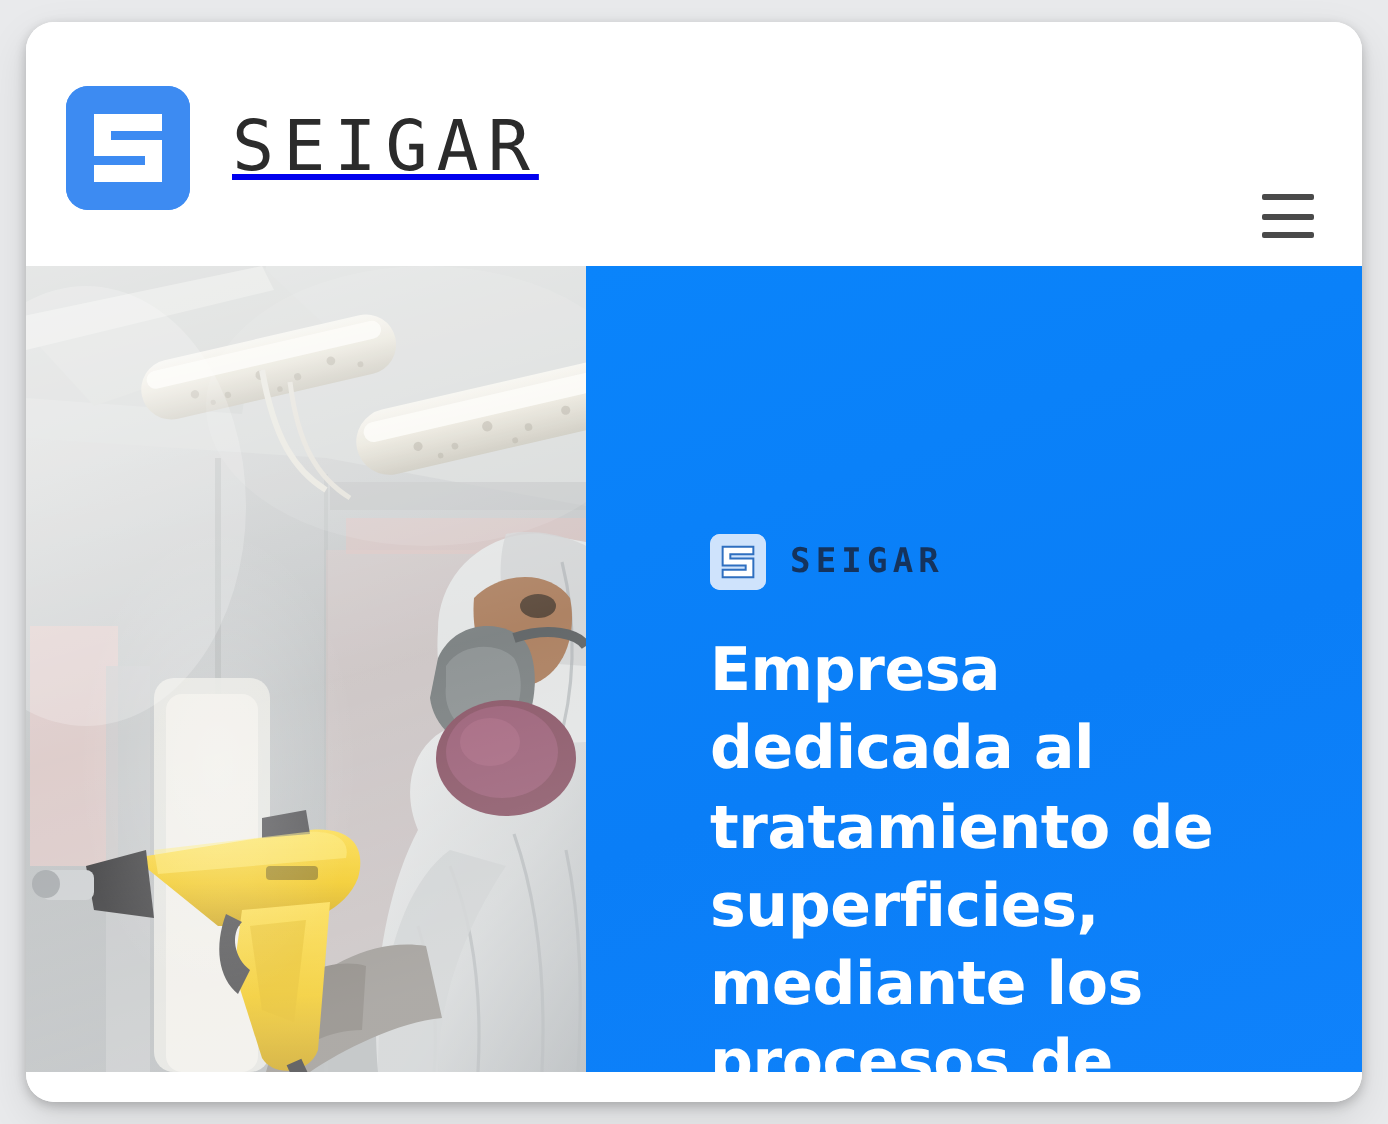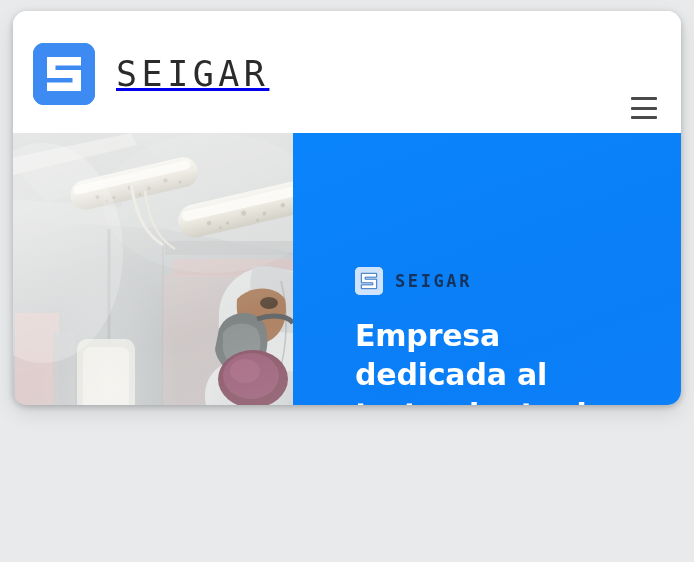--- a/index.html
+++ b/index.html
@@ -13,21 +13,21 @@
     font-family: "Liberation Sans", sans-serif;
     overflow: hidden;
   }
 
   
   .device-frame {
     position: absolute;
     left: 13px;
     top: 11px;
     width: 668px;
-    height: 394px;
+    height: 540px;
     background: #ffffff;
     border-radius: 14px;
     box-shadow: 0 2px 6px rgba(0,0,0,0.22), 0 8px 22px rgba(0,0,0,0.10);
     overflow: hidden;
   }
 
   
   .site-header {
     position: absolute;
     left: 0;

